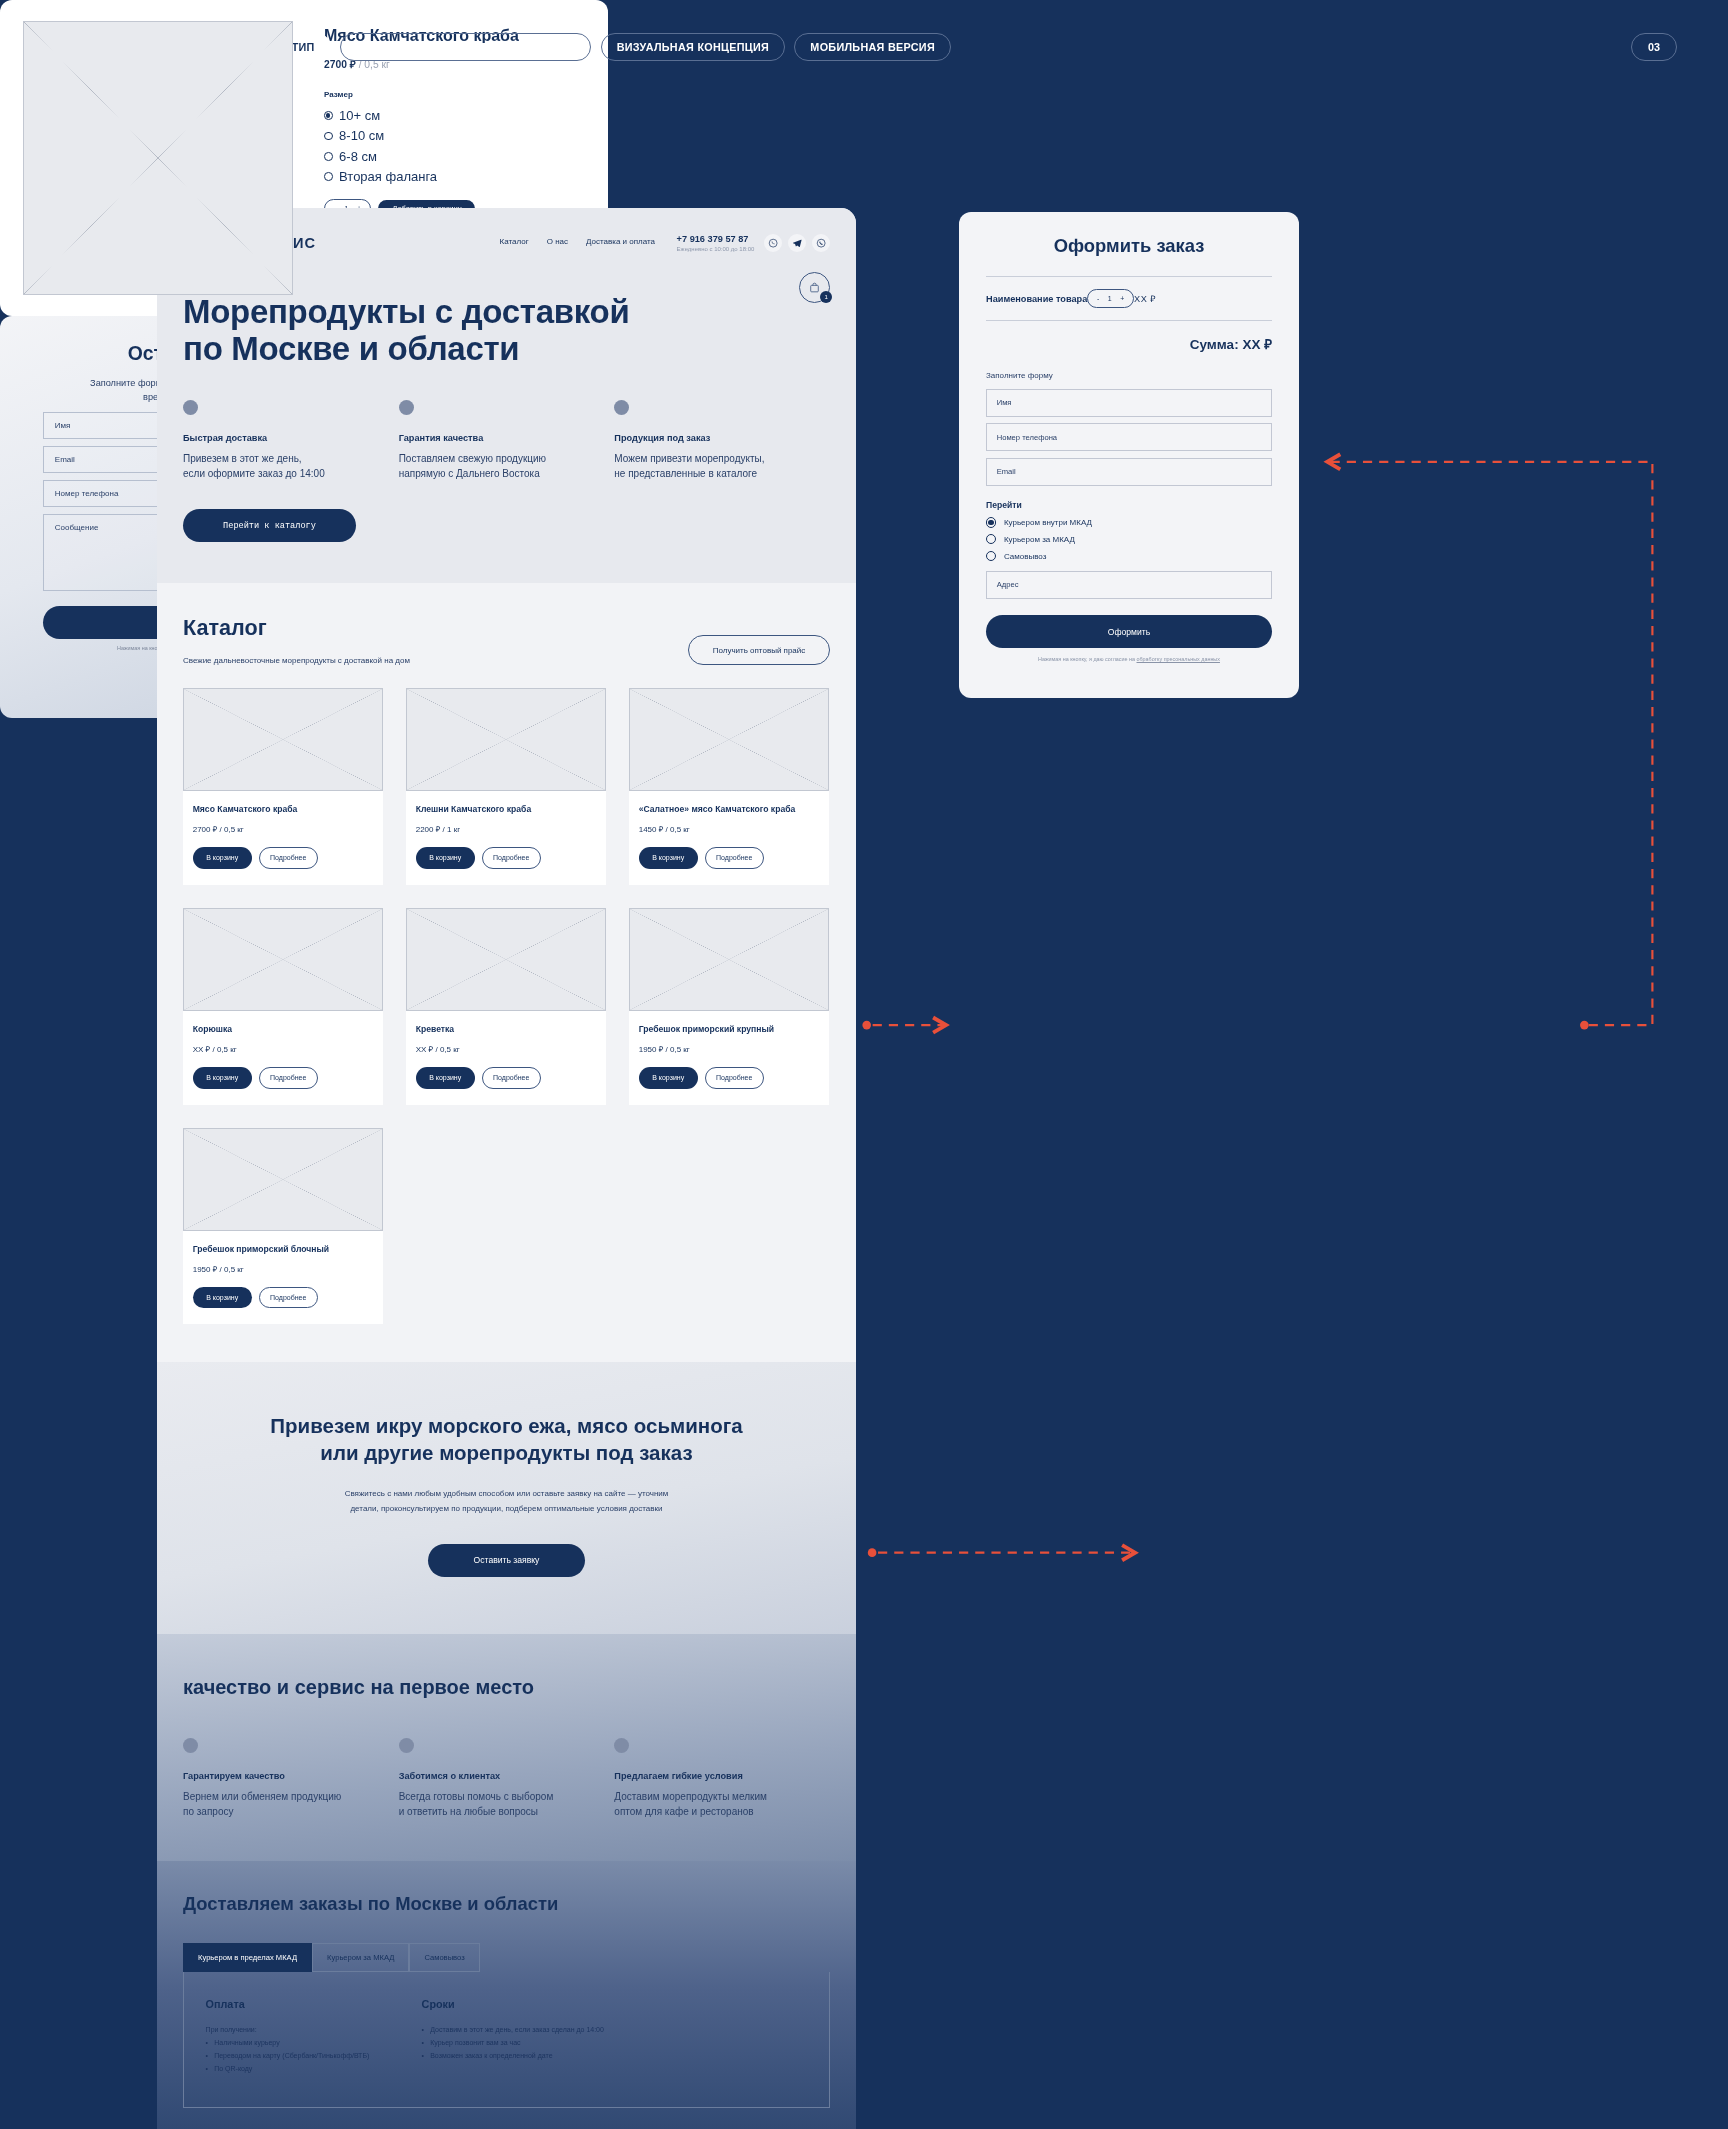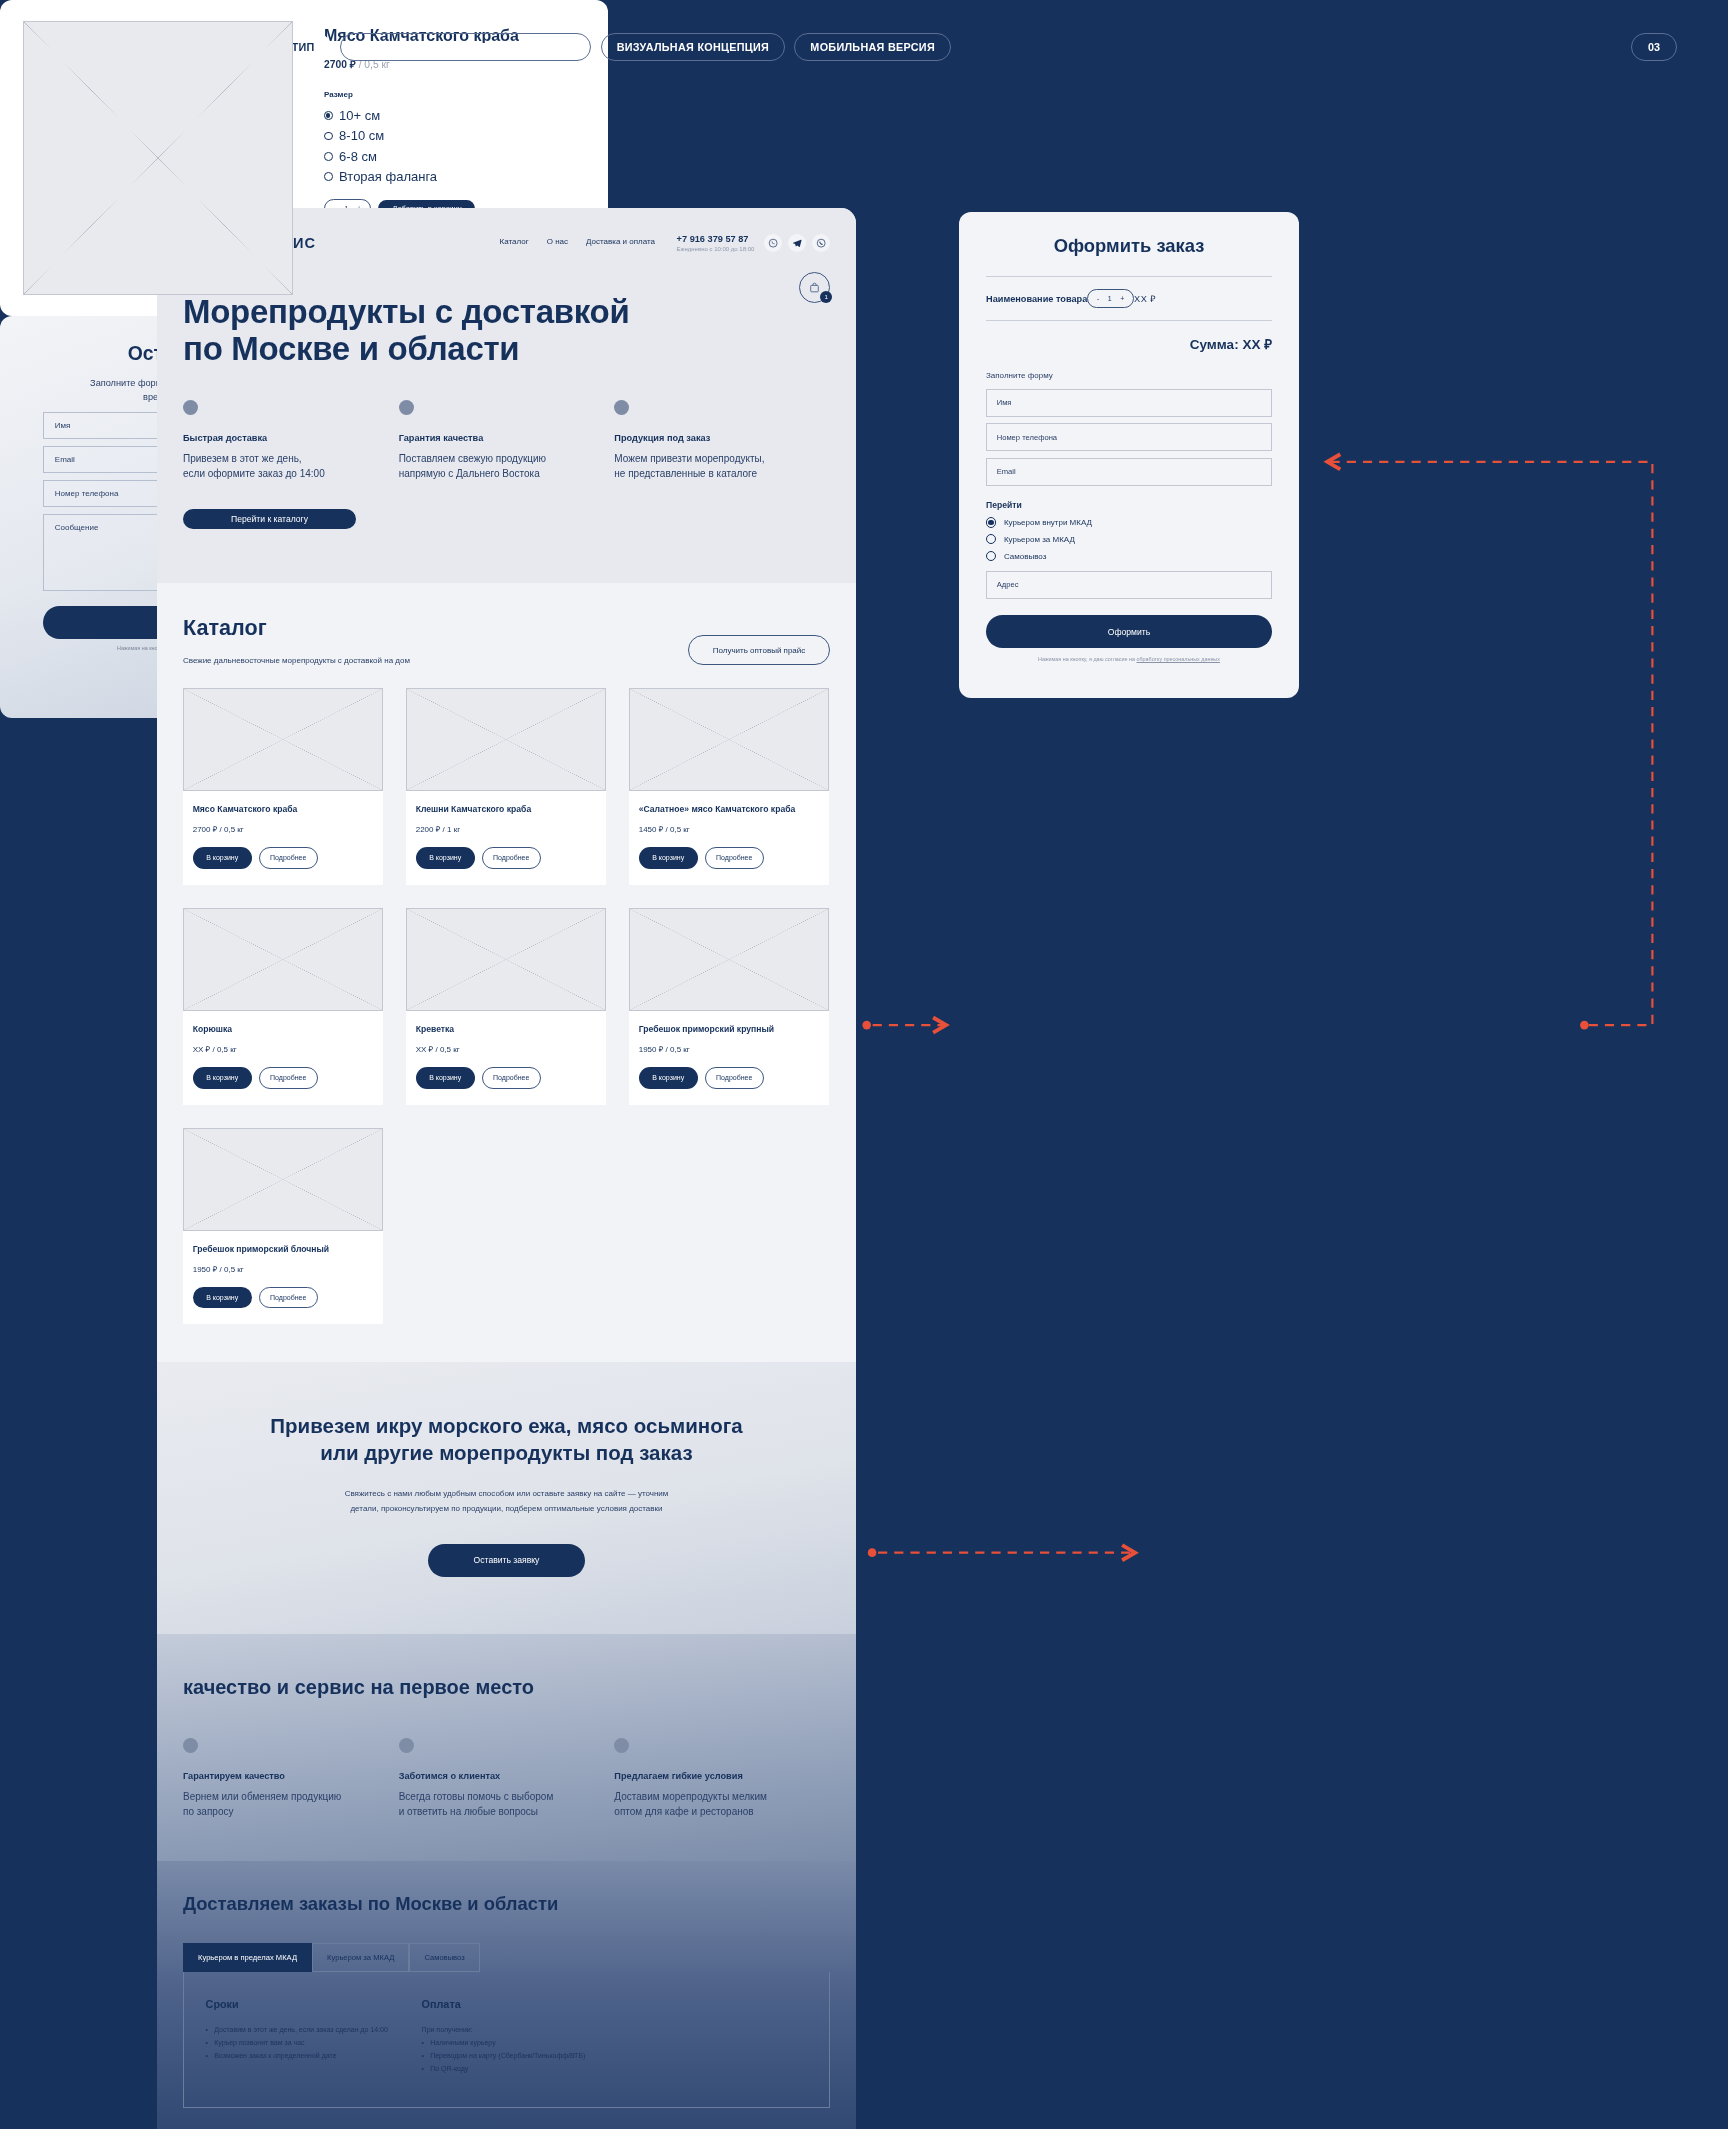--- a/index.html
+++ b/index.html
@@ -81,21 +81,21 @@
   .btn-primary {
     display: inline-flex; align-items: center; justify-content: center;
     background: #16315c; color: #ffffff; border-radius: 540px;
     font-size: 8.6px; border: none; cursor: pointer;
   }
   .btn-outline {
     display: inline-flex; align-items: center; justify-content: center;
     background: transparent; color: #16315c; border: 0.8px solid #3d5680;
     border-radius: 540px; font-size: 8.6px; cursor: pointer;
   }
-  .hero-cta { margin: 28px 26px 0 26px; width: 173px; height: 20px; }
+  .hero-cta { margin: 28px 26px 0 26px; width: 173px; height: 33px; font-family: Liberation Mono, monospace; }
 
   
   .catalog { background: #f2f3f6; padding: 32px 26px 38px 26px; }
   .cat-head { display: flex; align-items: flex-end; }
   .cat-title { color: #16315c; font-size: 21.6px; font-weight: 800; }
   .cat-sub { color: #2b4169; font-size: 8px; margin-top: 15px; }
   .cat-price-btn { margin-left: auto; width: 142px; height: 30px; font-size: 8px; }
   .grid { display: flex; flex-wrap: wrap; gap: 23px; margin-top: 23px; }
   .card { width: 200px; background: #ffffff; }
   .ph { width: 100%; height: 103px; background: #e8eaee; border: 0.5px solid #c2c7d1; position: relative; }
@@ -461,34 +461,34 @@
 
     <div class="delivery">
       <div class="del-title">Доставляем заказы по Москве и области</div>
       <div class="tabs">
         <div class="tab active">Курьером в пределах МКАД</div>
         <div class="tab">Курьером за МКАД</div>
         <div class="tab">Самовывоз</div>
       </div>
       <div class="del-panel">
         <div class="del-col">
-          <div class="del-h">Сроки</div>
-          <ul class="del-list">
-            <li>Доставим в этот же день, если заказ сделан до 14:00</li>
-            <li>Курьер позвонит вам за час</li>
-            <li>Возможен заказ к определенной дате</li>
-          </ul>
-        </div>
-        <div class="del-col">
           <div class="del-h">Оплата</div>
           <div class="del-plain">При получении:</div>
           <ul class="del-list">
             <li>Наличными курьеру</li>
             <li>Переводом на карту (Сбербанк/Тинькофф/ВТБ)</li>
             <li>По QR-коду</li>
+          </ul>
+        </div>
+        <div class="del-col">
+          <div class="del-h">Сроки</div>
+          <ul class="del-list">
+            <li>Доставим в этот же день, если заказ сделан до 14:00</li>
+            <li>Курьер позвонит вам за час</li>
+            <li>Возможен заказ к определенной дате</li>
           </ul>
         </div>
       </div>
     </div>
   </div>
 
   <div class="panel order-panel">
     <div class="order-title">Оформить заказ</div>
     <div class="order-row">
       <div class="order-item-name">Наименование товара</div>

